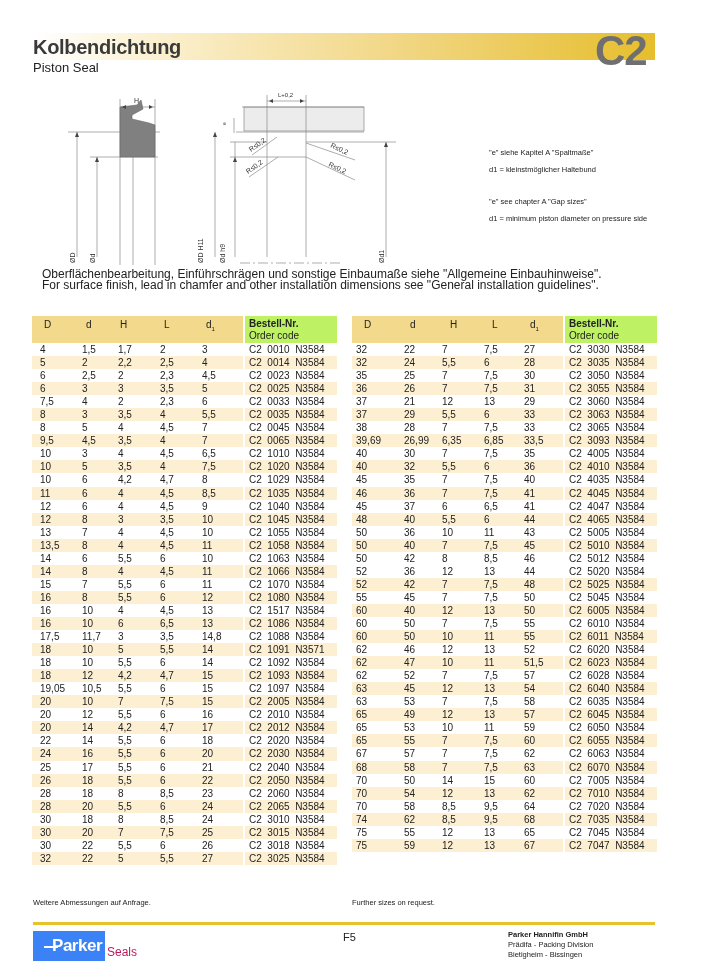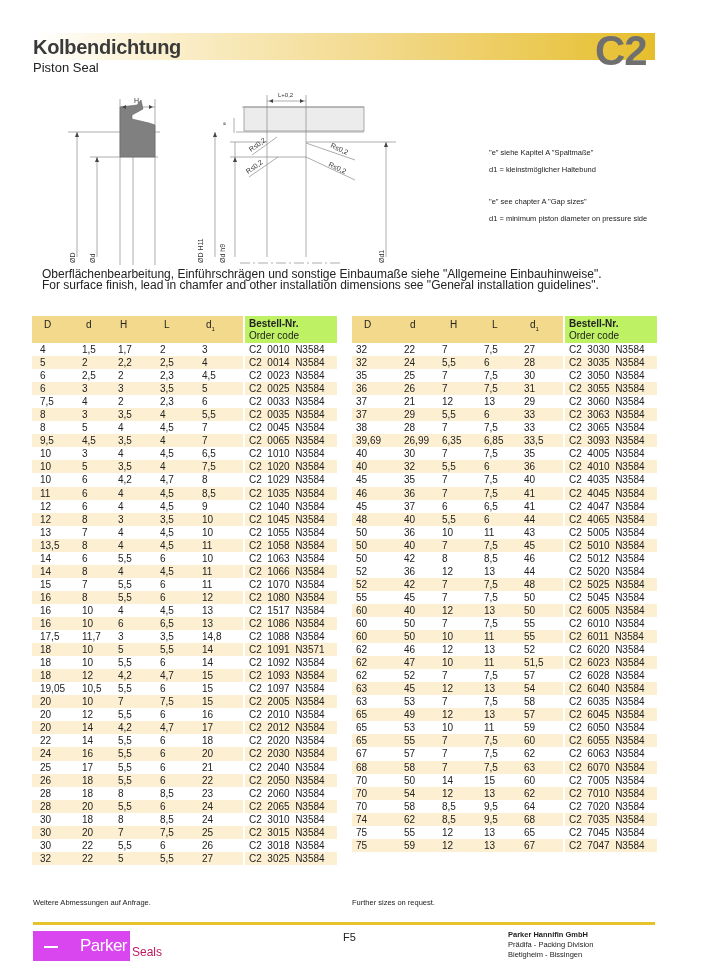--- a/index.html
+++ b/index.html
@@ -49,21 +49,21 @@
   .hdr .c-d { padding-left: 12px; } .tbl-right .hdr .c-d { padding-left: 16px; }
   .hdr .c-H { padding-left: 6px; } .tbl-right .hdr .c-H { padding-left: 14px; }
   .hdr .c-L { padding-left: 10px; } .tbl-right .hdr .c-L { padding-left: 16px; }
   .hdr .c-d1 { padding-left: 10px; } .tbl-right .hdr .c-d1 { padding-left: 12px; }
   .sub1 { font-size: 6px; vertical-align: -3px; }
 
   .foot-de { position: absolute; left: 33px; top: 898px; font-size: 7.5px; color: #222; }
   .foot-en { position: absolute; left: 352px; top: 898px; font-size: 7.5px; color: #222; }
   .foot-line { position: absolute; left: 33px; top: 922px; width: 622px; height: 3px; background: #e8c22a; }
   .logo { position: absolute; left: 33px; top: 931px; display: flex; align-items: flex-end; }
-  .logo-box { width: 97px; height: 30px; background: #d946ef; color: #fff; font-weight: normal; font-size: 17px; display: flex; align-items: center; justify-content: flex-end; padding-right: 3px; letter-spacing: -0.5px; position: relative; }
+  .logo-box { width: 72px; height: 30px; background: #3b82f6; color: #fff; font-weight: bold; font-size: 17px; display: flex; align-items: center; justify-content: flex-end; padding-right: 3px; letter-spacing: -0.5px; position: relative; }
   .logo-box::before { content: ""; position: absolute; left: 11px; top: 15px; width: 14px; height: 2px; background: #fff; }
   .logo-seals { font-size: 12px; color: #be185d; margin-left: 2px; margin-bottom: 2px; }
   .page-num { position: absolute; left: 343px; top: 931px; font-size: 11px; color: #222; }
   .company { position: absolute; left: 508px; top: 930px; font-size: 7.5px; line-height: 10px; color: #222; }
   .company .b { font-weight: bold; }
 </style>
 </head>
 <body>
 
 <div class="title-bar"></div>

